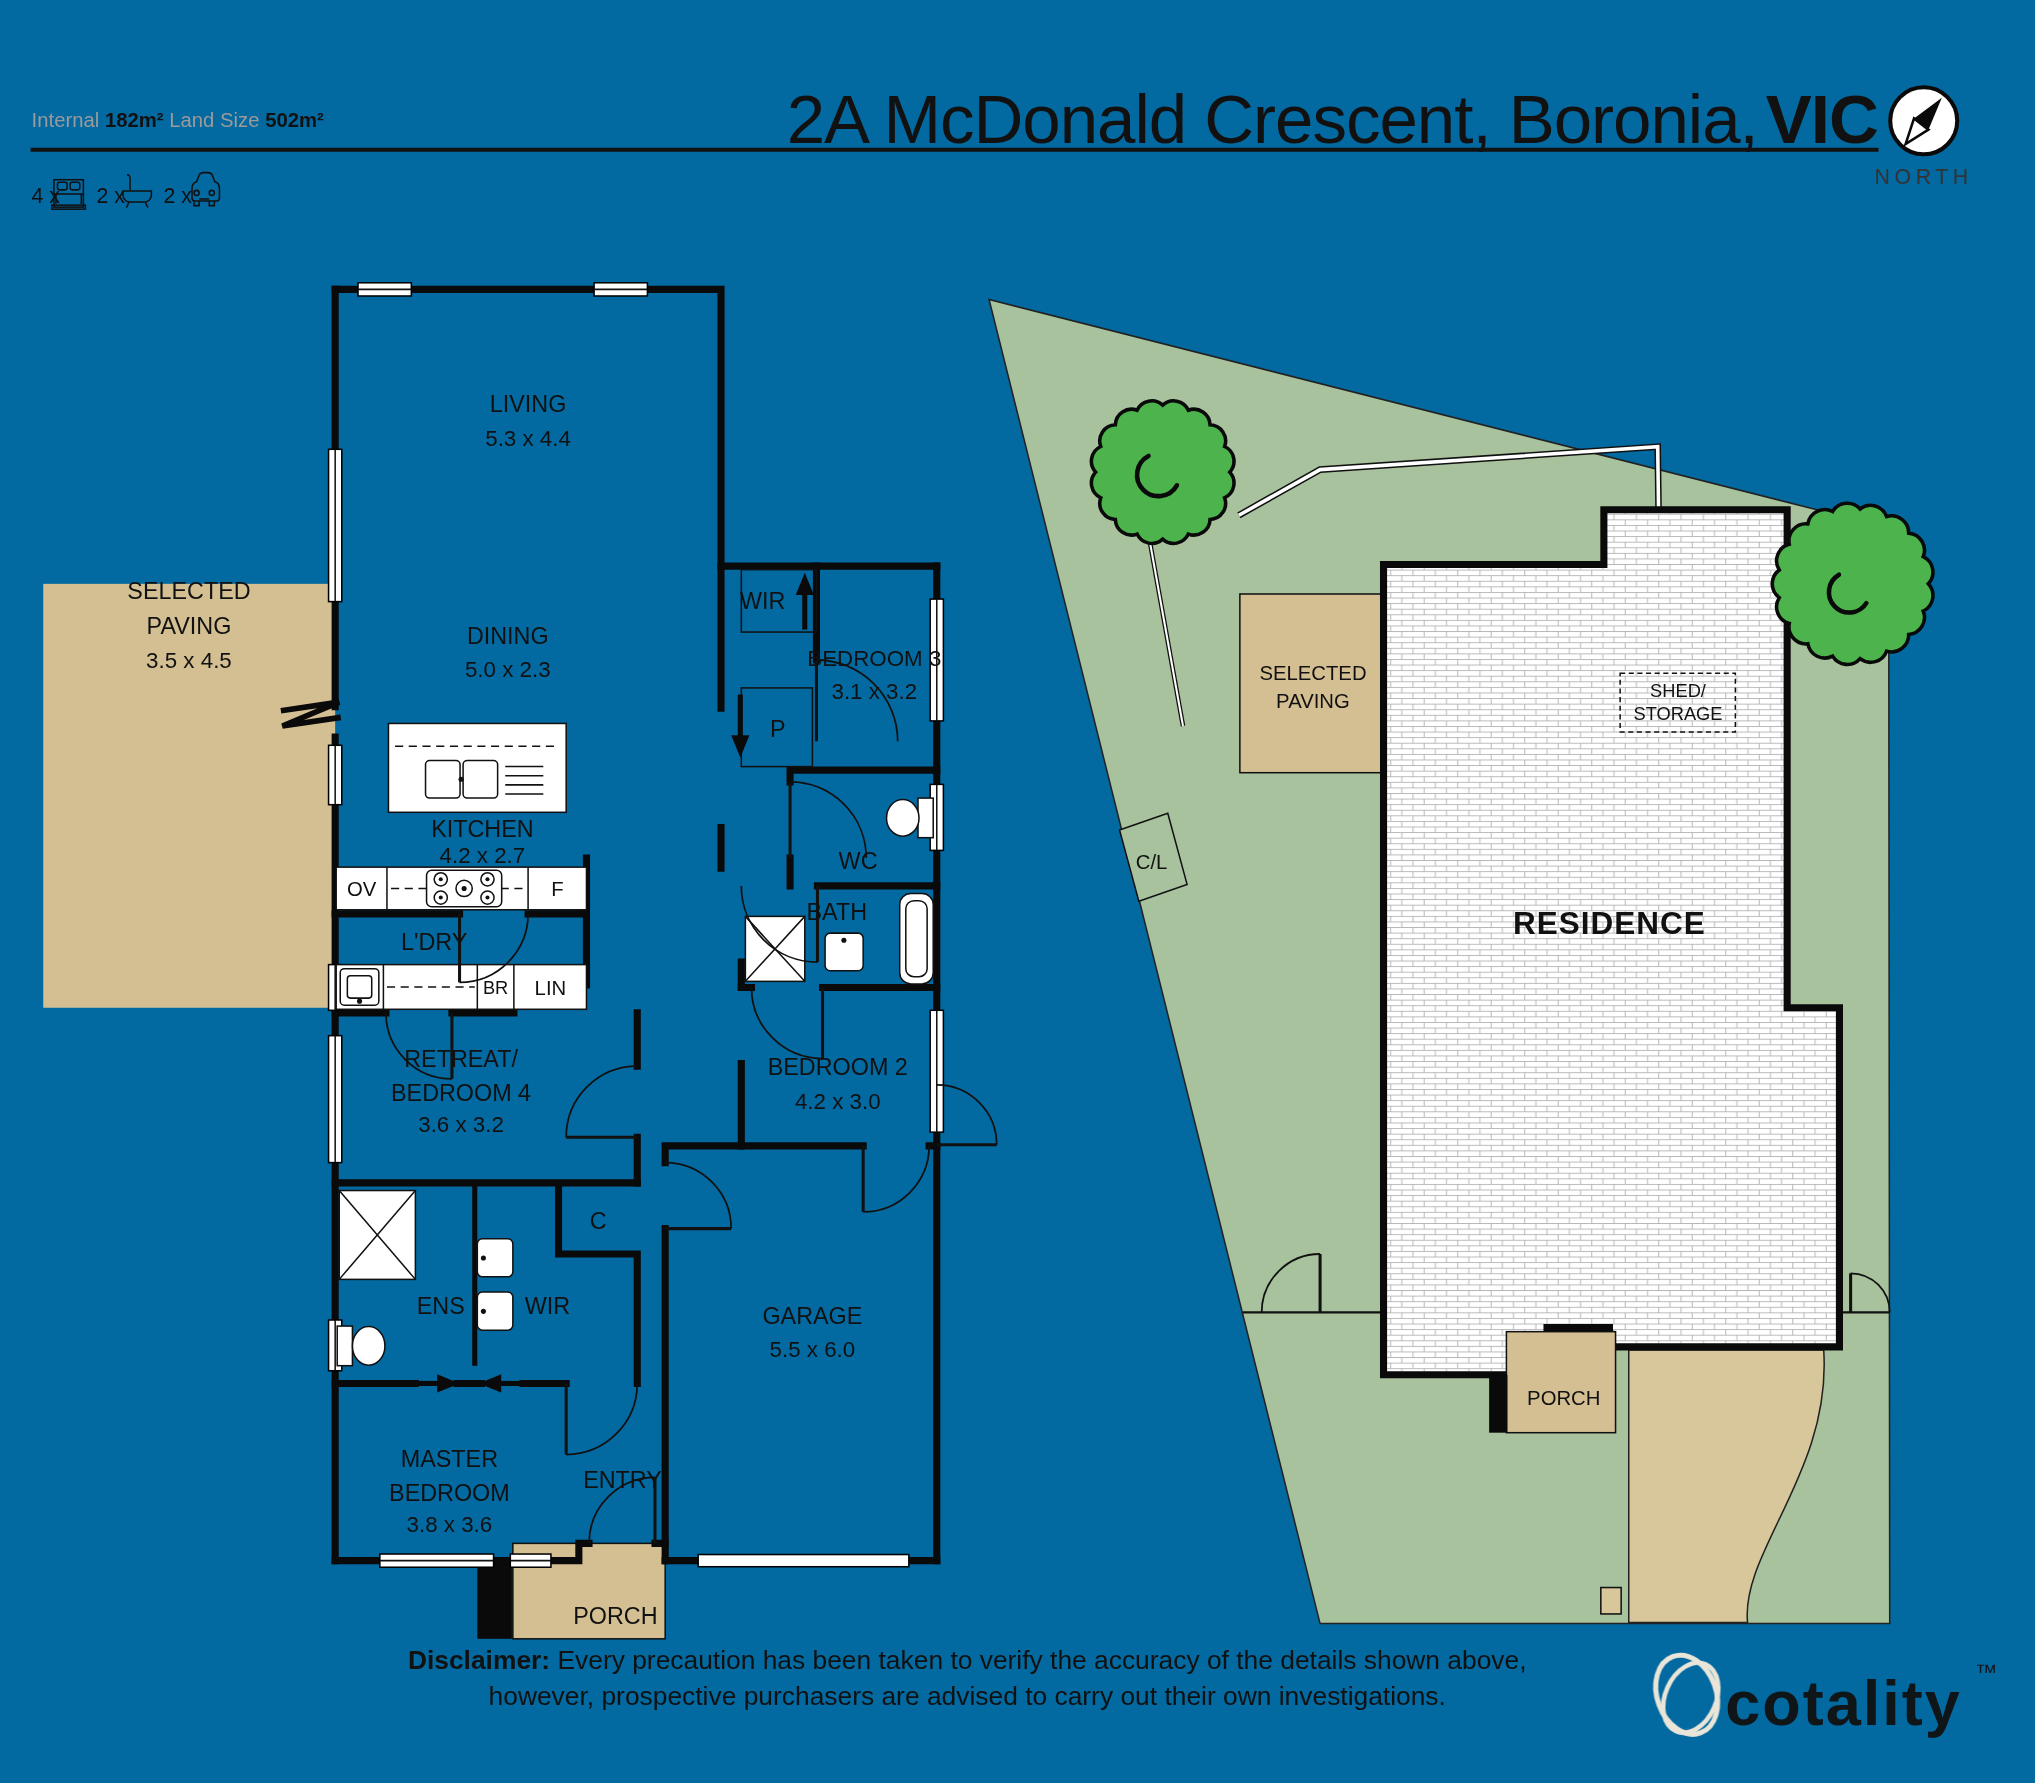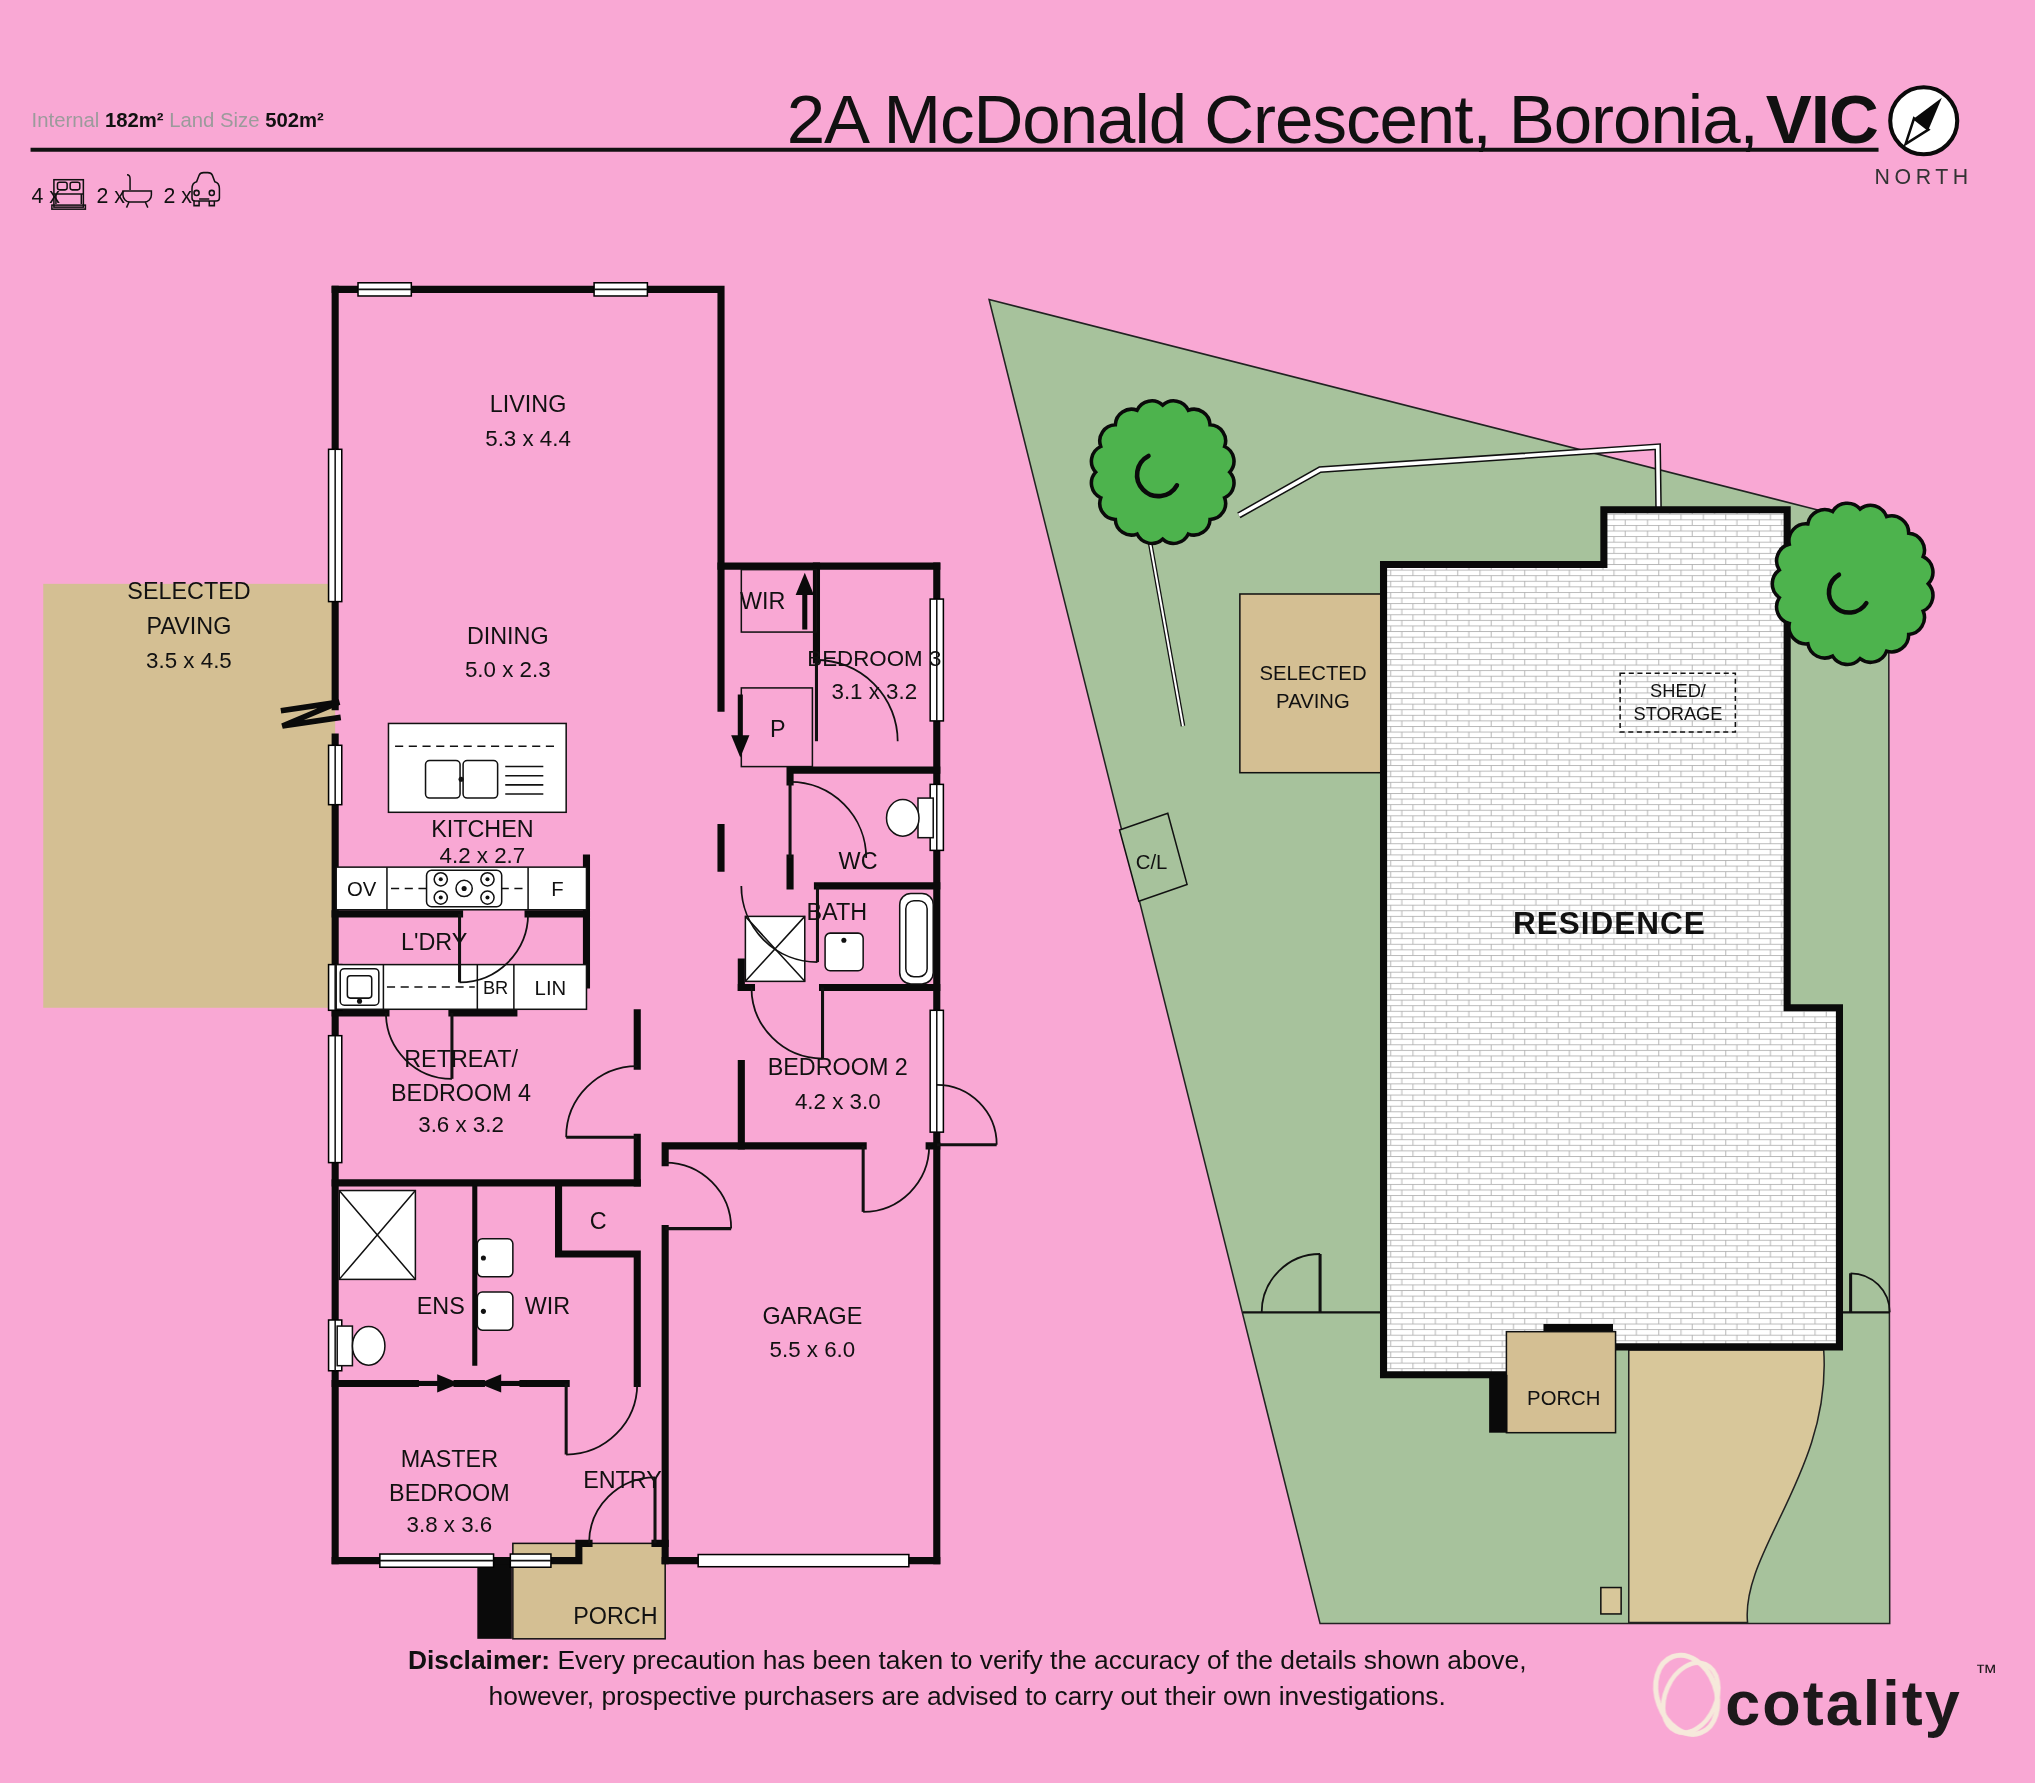--- a/index.html
+++ b/index.html
@@ -1,16 +1,16 @@
 <!DOCTYPE html>
 <html style="font-size:8.1px"><head>
 <meta charset="utf-8">
 <style>
   html,body{margin:0;padding:0;background:#ffffff;}
-  .page{position:relative;width:2035px;height:1783px;background:#f9a8d4;overflow:hidden;}
+  .page{position:relative;width:2035px;height:1783px;background:#0369a1;overflow:hidden;}
   svg{position:absolute;left:0;top:0;}
   text{font-family:"Liberation Sans",sans-serif;fill:#111;}
   .gray{fill:#9b9b9b;}
   .bold{font-weight:bold;}
   .stats{font-size:40px;}
   .title{font-size:136px;letter-spacing:-2px;}
   .qty{font-size:42px;}
   .north{font-size:42px;letter-spacing:9px;fill:#333;}
   .room{font-size:46px;}
   .dim{font-size:44px;}

